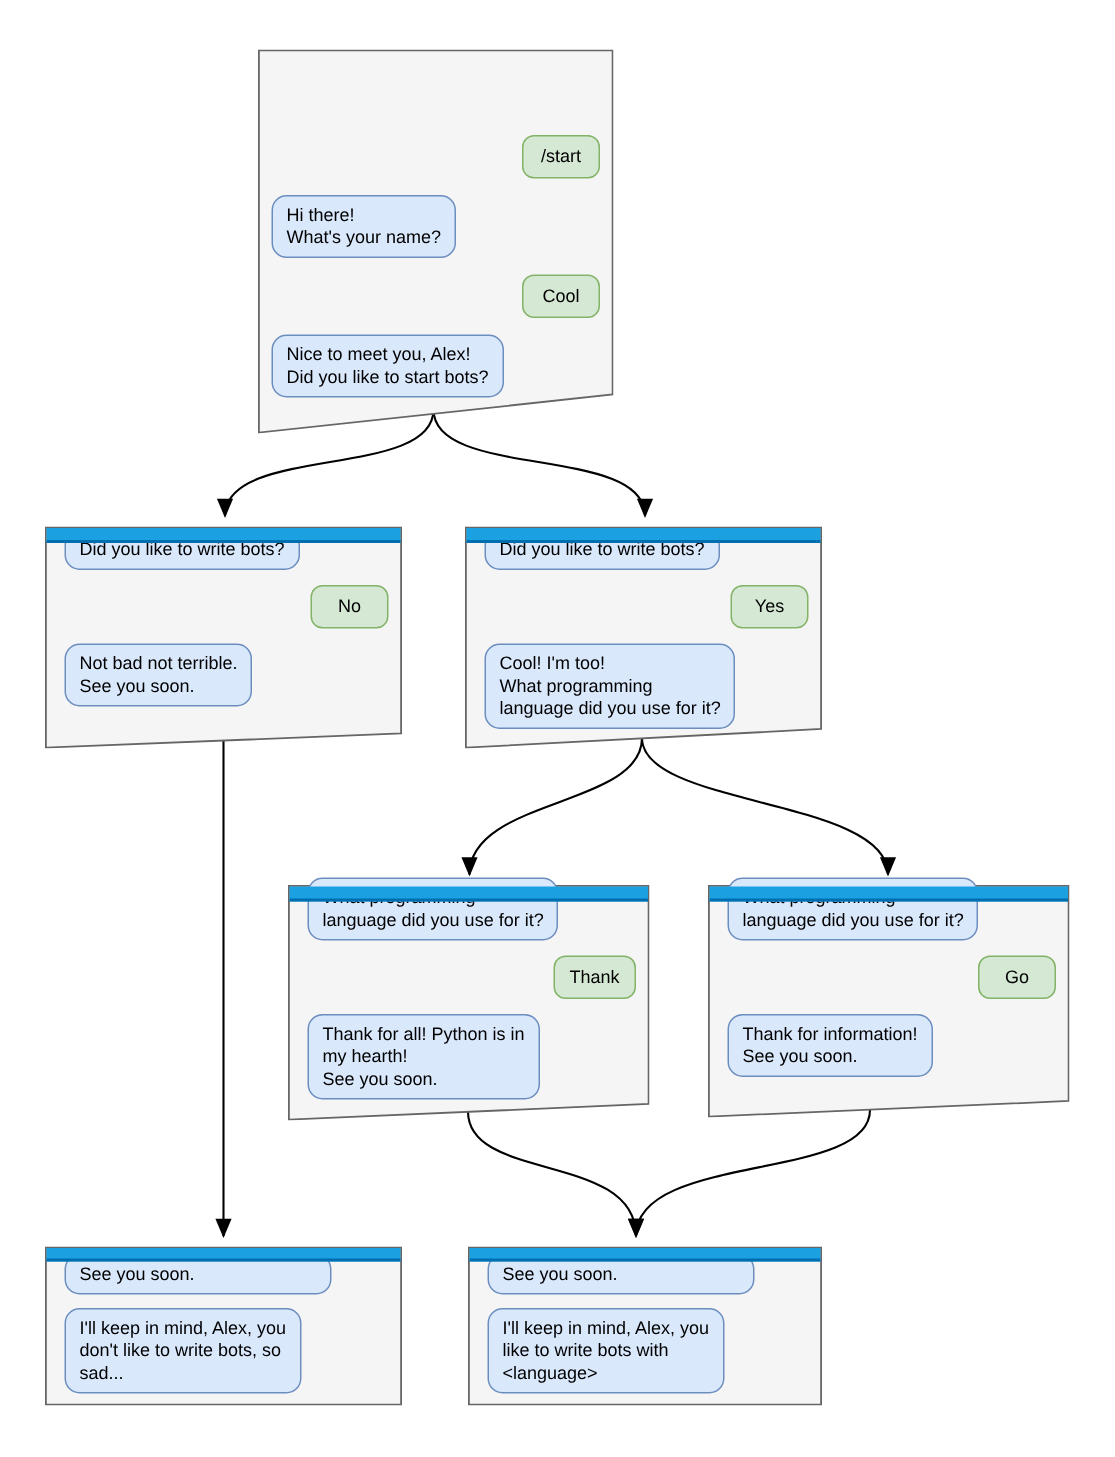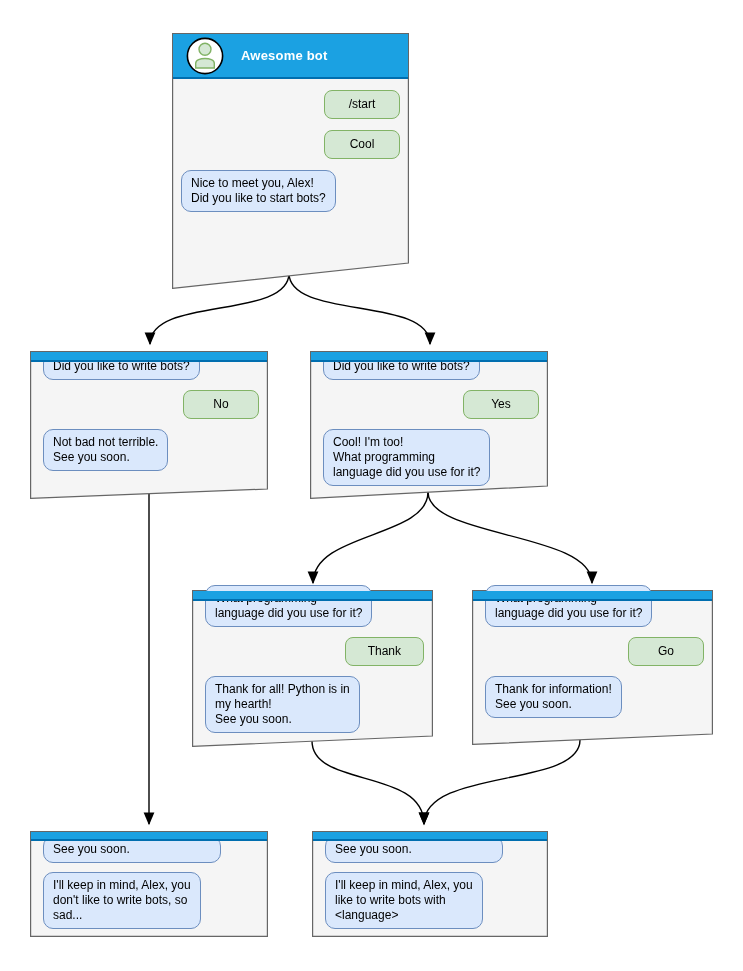--- a/index.html
+++ b/index.html
@@ -33,21 +33,21 @@
     padding:0 9px;
   }
   .msg {
     border:1px solid; border-radius:10px;
     padding:5px 9px; font-size:12px; line-height:15px;
     white-space:pre-line; color:#000; width:max-content; max-width:200px;
   }
   .msg.bot { background:var(--bot-fill); border-color:var(--bot-stroke); align-self:flex-start; }
   .msg.user {
     background:var(--user-fill); border-color:var(--user-stroke);
-    align-self:flex-end; text-align:center; min-width:30px; padding:6px 22px; border-radius:8px;
+    align-self:flex-end; text-align:center; min-width:30px; padding:6px 10px; border-radius:8px;
   }
   .tuck4  { margin-top:-4px; }
   .tuck8  { margin-top:-8px; }
   .tuck15 { margin-top:-15px; }
   .wide { width:158px; }
   .gap9 { gap:9px; }
   .gap11 { gap:11px; }
 </style>
 </head>
 <body>
@@ -66,32 +66,24 @@
     <path class="edge" marker-end="url(#arrow)" d="M428,492 C428,538 592,532 592,583"></path>
     <path class="edge" marker-end="url(#arrow)" d="M149,494 L149,824"></path>
     <path class="edge" marker-end="url(#arrow)" d="M312,741 C312,788 424,768 424,824"></path>
     <path class="edge" marker-end="url(#arrow)" d="M580,740 C580,788 424,768 424,824"></path>
   </svg>
 
   <div class="window" style="left:172px; top:33px; width:237px; height:256px;">
     <svg class="frame" width="237" height="256">
       <polygon points="0.6,0.6 236.4,0.6 236.4,230 0.6,255.4"></polygon>
     </svg>
-    <div class="titlebar main">
-      <span class="avatar">
-        <svg width="38" height="38">
-          <circle cx="19" cy="19" r="17.6" fill="#ffffff" stroke="#000000" stroke-width="1.6"></circle>
-          <circle cx="19" cy="12.3" r="6" fill="var(--user-fill)" stroke="var(--user-stroke)" stroke-width="1.4"></circle>
-          <path d="M9.7,31 L9.7,26.3 C9.7,19.8 28.3,19.8 28.3,26.3 L28.3,31 Z" fill="var(--user-fill)" stroke="var(--user-stroke)" stroke-width="1.4"></path>
-        </svg>
-      </span>
-      <span class="title">Awesome bot</span>
-    </div>
     <div class="content gap11" style="padding-top:57px;">
       <div class="msg user">/start</div>
+      <div class="msg bot">Hi there!
+What's your name?</div>
       <div class="msg user">Cool</div>
       <div class="msg bot">Nice to meet you, Alex!
 Did you like to start bots?</div>
     </div>
   </div>
 
   <div class="window" style="left:30px; top:351px; width:238px; height:148px;">
     <svg class="frame" width="238" height="148">
       <polygon points="0.6,0.6 237.4,0.6 237.4,138 0.6,147.4"></polygon>
     </svg>

